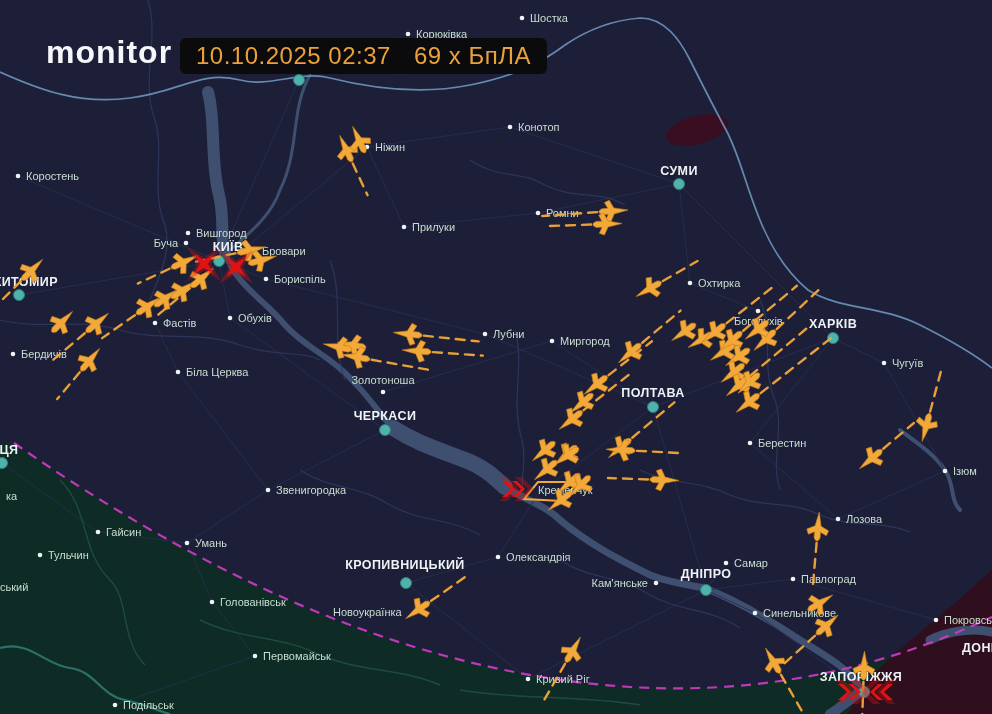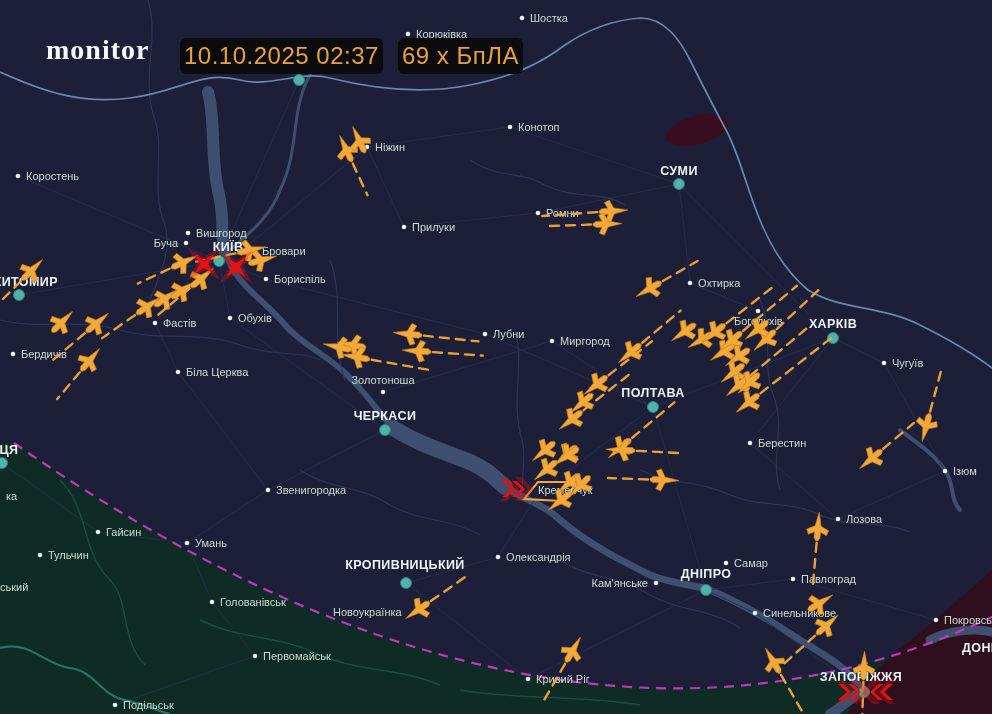--- a/index.html
+++ b/index.html
@@ -1,24 +1,24 @@
 <!DOCTYPE html>
 <html style="--badge-bg: #0b0b0d; --badge-text: #e9a23b; --logo: #f5f7fa;"><head>
 <meta charset="utf-8">
 <style>
   html,body{margin:0;padding:0;background:#1d1f38;}
   #app{position:relative;width:992px;height:714px;overflow:hidden;
        font-family:"Liberation Sans",sans-serif;background:#1d1f38;}
   #map{position:absolute;left:0;top:0;}
   .hud{position:absolute;left:0;top:0;width:100%;pointer-events:none;}
   .logo{position:absolute;left:46px;top:34px;color:var(--logo,#f5f7fa);
-        font-size:28px;font-weight:700;letter-spacing:1px;font-family:Liberation Serif, serif;}
+        font-size:32px;font-weight:700;letter-spacing:1px;}
   .badge{position:absolute;top:38px;height:36px;line-height:36px;
          background:var(--badge-bg,#0b0b0d);border-radius:6px;
-         color:var(--badge-text,#e9a23b);font-size:24px;padding:0 4px;
+         color:var(--badge-text,#e9a23b);font-size:24px;padding:0 16px;
          letter-spacing:0.5px;white-space:nowrap;}
   #badge-time{left:180px;}
   #badge-count{left:398px;}
   text{font-family:"Liberation Sans",sans-serif;}
   .town-label{font-size:11px;}
   .capital-label{font-size:12.5px;font-weight:700;letter-spacing:.4px;}
 </style>
 </head>
 <body>
 

